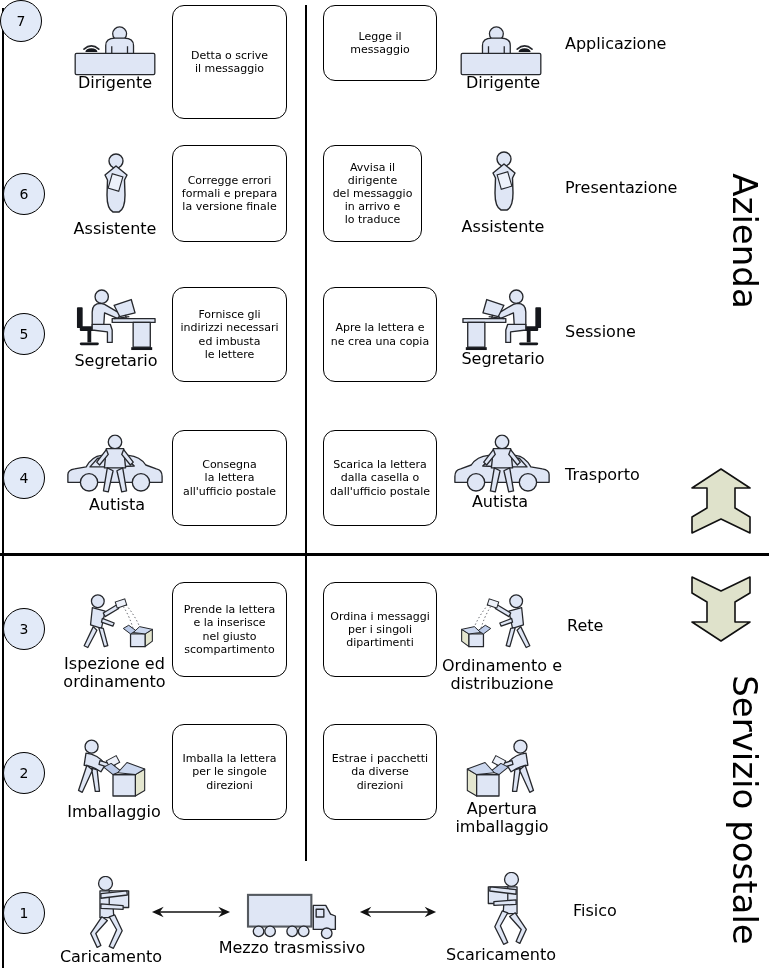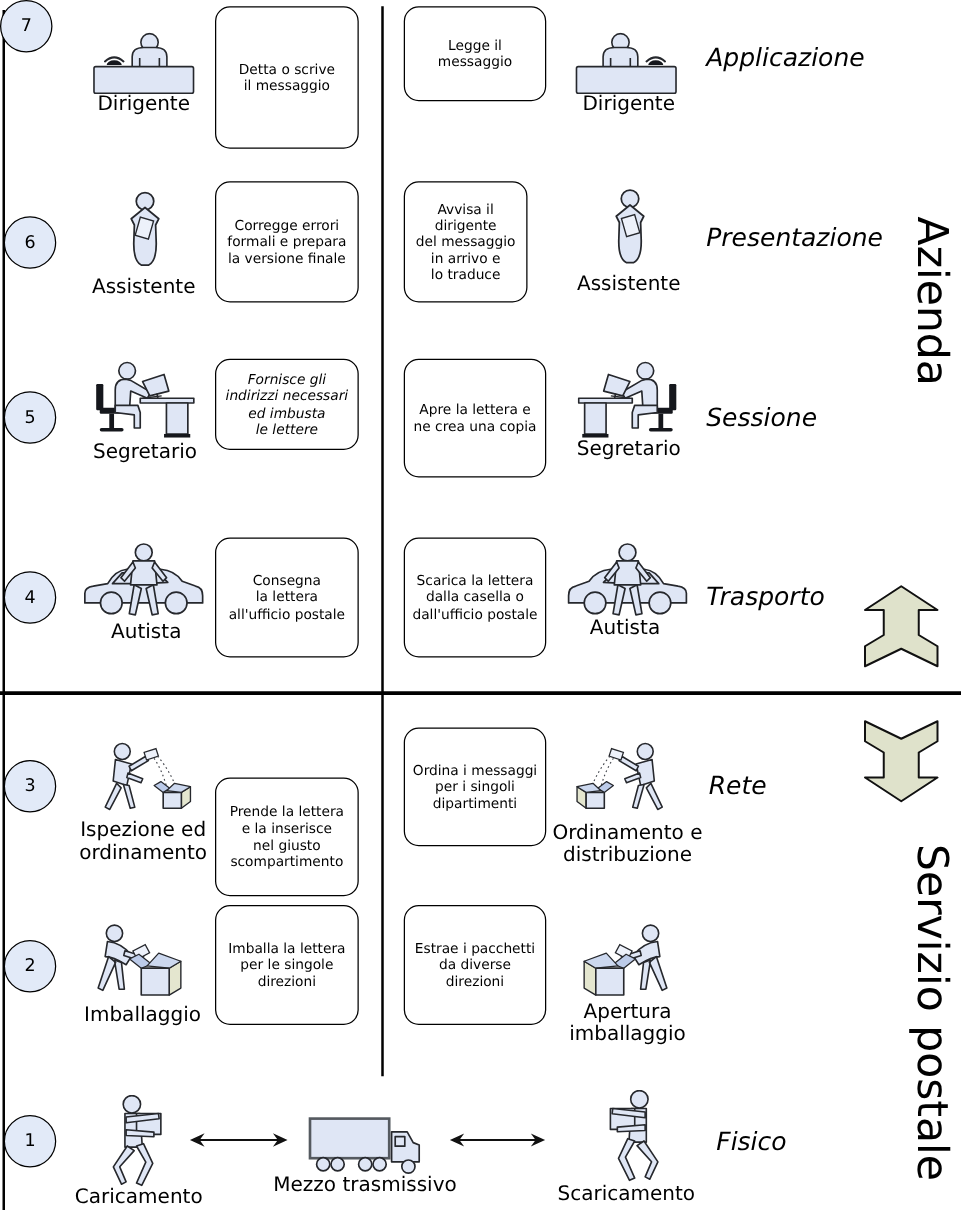--- a/index.html
+++ b/index.html
@@ -5,21 +5,21 @@
   html,body{margin:0;padding:0;background:#fff;}
   #stage{position:relative;width:769px;height:968px;background:#fff;overflow:hidden;
          font-family:"DejaVu Sans","Liberation Sans",sans-serif;color:#000;}
   .vline,.hline{position:absolute;background:#000;}
   .circle{position:absolute;width:40px;height:40px;border:1.7px solid #000;border-radius:50%;
           background:#e2eaf8;display:flex;align-items:center;justify-content:center;font-size:14px;}
   .box{position:absolute;box-sizing:border-box;border:1.4px solid #000;border-radius:12px;background:#fff;
        display:flex;align-items:center;justify-content:center;text-align:center;
        font-size:11px;line-height:1.2;white-space:pre-line;padding:4px 2px;}
   .figlabel{position:absolute;text-align:center;font-size:16px;line-height:1.15;white-space:pre-line;}
-  .layer{position:absolute;font-size:20px;white-space:nowrap;font-style:italic;}
+  .layer{position:absolute;font-size:16px;white-space:nowrap;}
   .vside{position:absolute;font-size:34px;white-space:nowrap;transform:translate(-50%,-50%) rotate(90deg);}
   .icon{position:absolute;overflow:visible;}
   .fig{fill:#dfe6f5;stroke:#26282d;stroke-width:1.4;stroke-linejoin:round;}
   .dark{fill:#15171c;stroke:none;}
   .olive{fill:#e4e6cf;stroke:#26282d;stroke-width:1.2;stroke-linejoin:round;}
   .lidA{fill:#bccbe9;stroke:#26282d;stroke-width:1.1;stroke-linejoin:round;}
   .lidB{fill:#ccd8ef;stroke:#26282d;stroke-width:1.1;stroke-linejoin:round;}
   .paper{fill:#edf1fa;stroke:#26282d;stroke-width:1.1;}
   .fat{fill:#dfe2cb;stroke:#111;stroke-width:1.6;stroke-linejoin:round;}
 </style>
@@ -169,21 +169,21 @@
   <div class="figlabel" style="left:448px;top:218px;width:110px;">Assistente</div>
   <div class="layer" style="left:565px;top:178px;">Presentazione</div>
 
   <div class="circle" style="top:313px;left:3px;">
       <span style="position:static">5</span>
     </div>
   <svg class="icon" style="left:76px;top:288px;width:80px;height:65px" viewBox="0 0 84 68">
       <use href="#s-segretario"></use>
     </svg>
   <div class="figlabel" style="left:60px;top:352px;width:112px;">Segretario</div>
-  <div class="box" style="left:172px;top:287px;width:115px;height:73px;font-style:italic;">Fornisce gli
+  <div class="box" style="left:172px;top:287px;width:115px;height:95px;">Fornisce gli
 indirizzi necessari
 ed imbusta
 le lettere</div>
   <div class="box" style="left:323px;top:287px;width:114px;height:95px;">Apre la lettera e
 ne crea una copia</div>
   <svg class="icon" style="left:462px;top:288px;width:80px;height:65px" viewBox="0 0 84 68">
       <g transform="translate(84 0) scale(-1 1)">
         <use href="#s-segretario"></use>
       </g>
     </svg>
@@ -215,21 +215,21 @@
     </svg>
 
   <div class="circle" style="top:608px;left:3px;">
       <span style="position:static">3</span>
     </div>
   <svg class="icon" style="left:76px;top:592px;width:80px;height:62px" viewBox="0 0 88 66">
       <use href="#s-ispezione"></use>
     </svg>
   <div class="figlabel" style="left:52px;top:655px;width:125px;">Ispezione ed
 ordinamento</div>
-  <div class="box" style="left:172px;top:582px;width:115px;height:95px;margin-top:40px;">Prende la lettera
+  <div class="box" style="left:172px;top:582px;width:115px;height:95px;">Prende la lettera
 e la inserisce
 nel giusto
 scompartimento</div>
   <div class="box" style="left:323px;top:582px;width:114px;height:95px;">Ordina i messaggi
 per i singoli
 dipartimenti</div>
   <svg class="icon" style="left:458px;top:592px;width:80px;height:62px" viewBox="0 0 88 66">
       <g transform="translate(88 0) scale(-1 1)">
         <use href="#s-ispezione"></use>
       </g>

